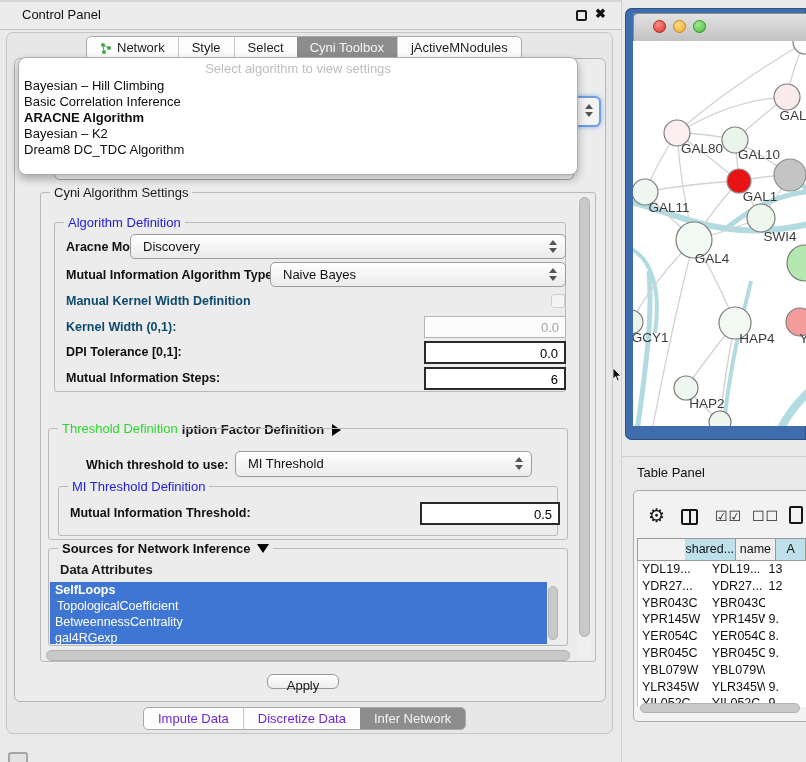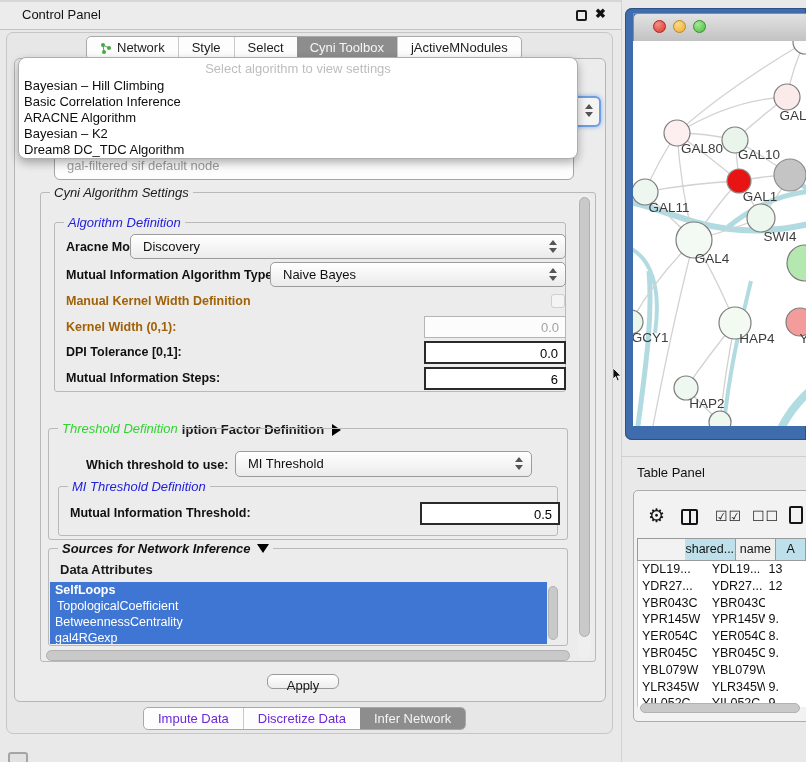--- a/index.html
+++ b/index.html
@@ -28,43 +28,43 @@
 
   
   #bg-combo-focus { left:563px; top:96px; width:38px; height:31px; background:#f4f4f4;
     border:2px solid #6f9de2; border-radius:6px; box-shadow:0 0 5px #88b0ea; z-index:3; }
   #bg-combo-focus .spin { right:5px; top:6px; }
   #bg-combo-lower { left:54px; top:150px; width:520px; height:30px; background:#fdfdfd;
     border:1px solid #a5a5a5; border-radius:6px; z-index:3; }
   #bg-combo-lower span { position:absolute; left:12px; top:7px; font-size:13px; color:#9d9d9d; }
 
   
-  #algo-dd { left:18px; top:57px; width:560px; height:102px; background:#ffffff;
+  #algo-dd { left:18px; top:57px; width:560px; height:118px; background:#ffffff;
     border:1px solid #adadad; border-radius:8px; box-shadow:0 4px 10px rgba(0,0,0,.30);
     z-index:10; padding-top:3px; }
   #algo-dd-header { text-align:center; color:#bdbdbd; font-size:13px; height:17px; }
   .dd-item { font-size:13px; line-height:16px; padding-left:5px; color:#0d0d0d; white-space:nowrap; }
-  .dd-item.bold { font-weight:normal; }
-
-  
-  .groupbox { position:absolute; border:1px solid #b9b9b9; border-radius:3px;font-style:italic; }
+  .dd-item.bold { font-weight:bold; }
+
+  
+  .groupbox { position:absolute; border:1px solid #b9b9b9; border-radius:3px; }
   .gb-title { position:absolute; top:-8px; font-size:13px; background:#ececec; padding:0 4px; white-space:nowrap; }
   #settings-group { left:40px; top:192px; width:556px; height:470px; }
   #settings-title { left:9px; color:#1a1a1a; }
   #alg-def-group { left:54px; top:222px; width:512px; height:170px; }
   #alg-def-title { left:9px; color:#2020dd; }
   #thr-group { left:48px; top:428px; width:520px; height:112px; }
   #thr-title { left:9px; color:#2fd42f; }
   #mi-def-group { left:58px; top:486px; width:500px; height:50px; }
   #mi-def-title { left:9px; color:#2020dd; }
   #src-group { left:48px; top:548px; width:520px; height:98px; }
   #src-title { left:9px; color:#111; font-weight:bold; display:flex; align-items:center; gap:6px; }
 
   .lbl { position:absolute; font-size:12.5px; font-weight:bold; color:#111; white-space:nowrap; }
-  .lbl.dis { color:#a16207; }
+  .lbl.dis { color:#0c4a6e; }
 
   .combo { position:absolute; background:linear-gradient(#ffffff,#ebebeb); border:1px solid #9b9b9b;
     border-radius:5px; font-size:13px; }
   .combo .val { position:absolute; left:12px; top:4px; color:#111; }
   .spin { position:absolute; width:9px; }
   .spin .up { width:0;height:0;border-left:4.5px solid transparent;border-right:4.5px solid transparent;
     border-bottom:5px solid #555; margin-bottom:3px; }
   .spin .dn { width:0;height:0;border-left:4.5px solid transparent;border-right:4.5px solid transparent;
     border-top:5px solid #555; }
   .combo .spin { right:7px; top:5px; }

